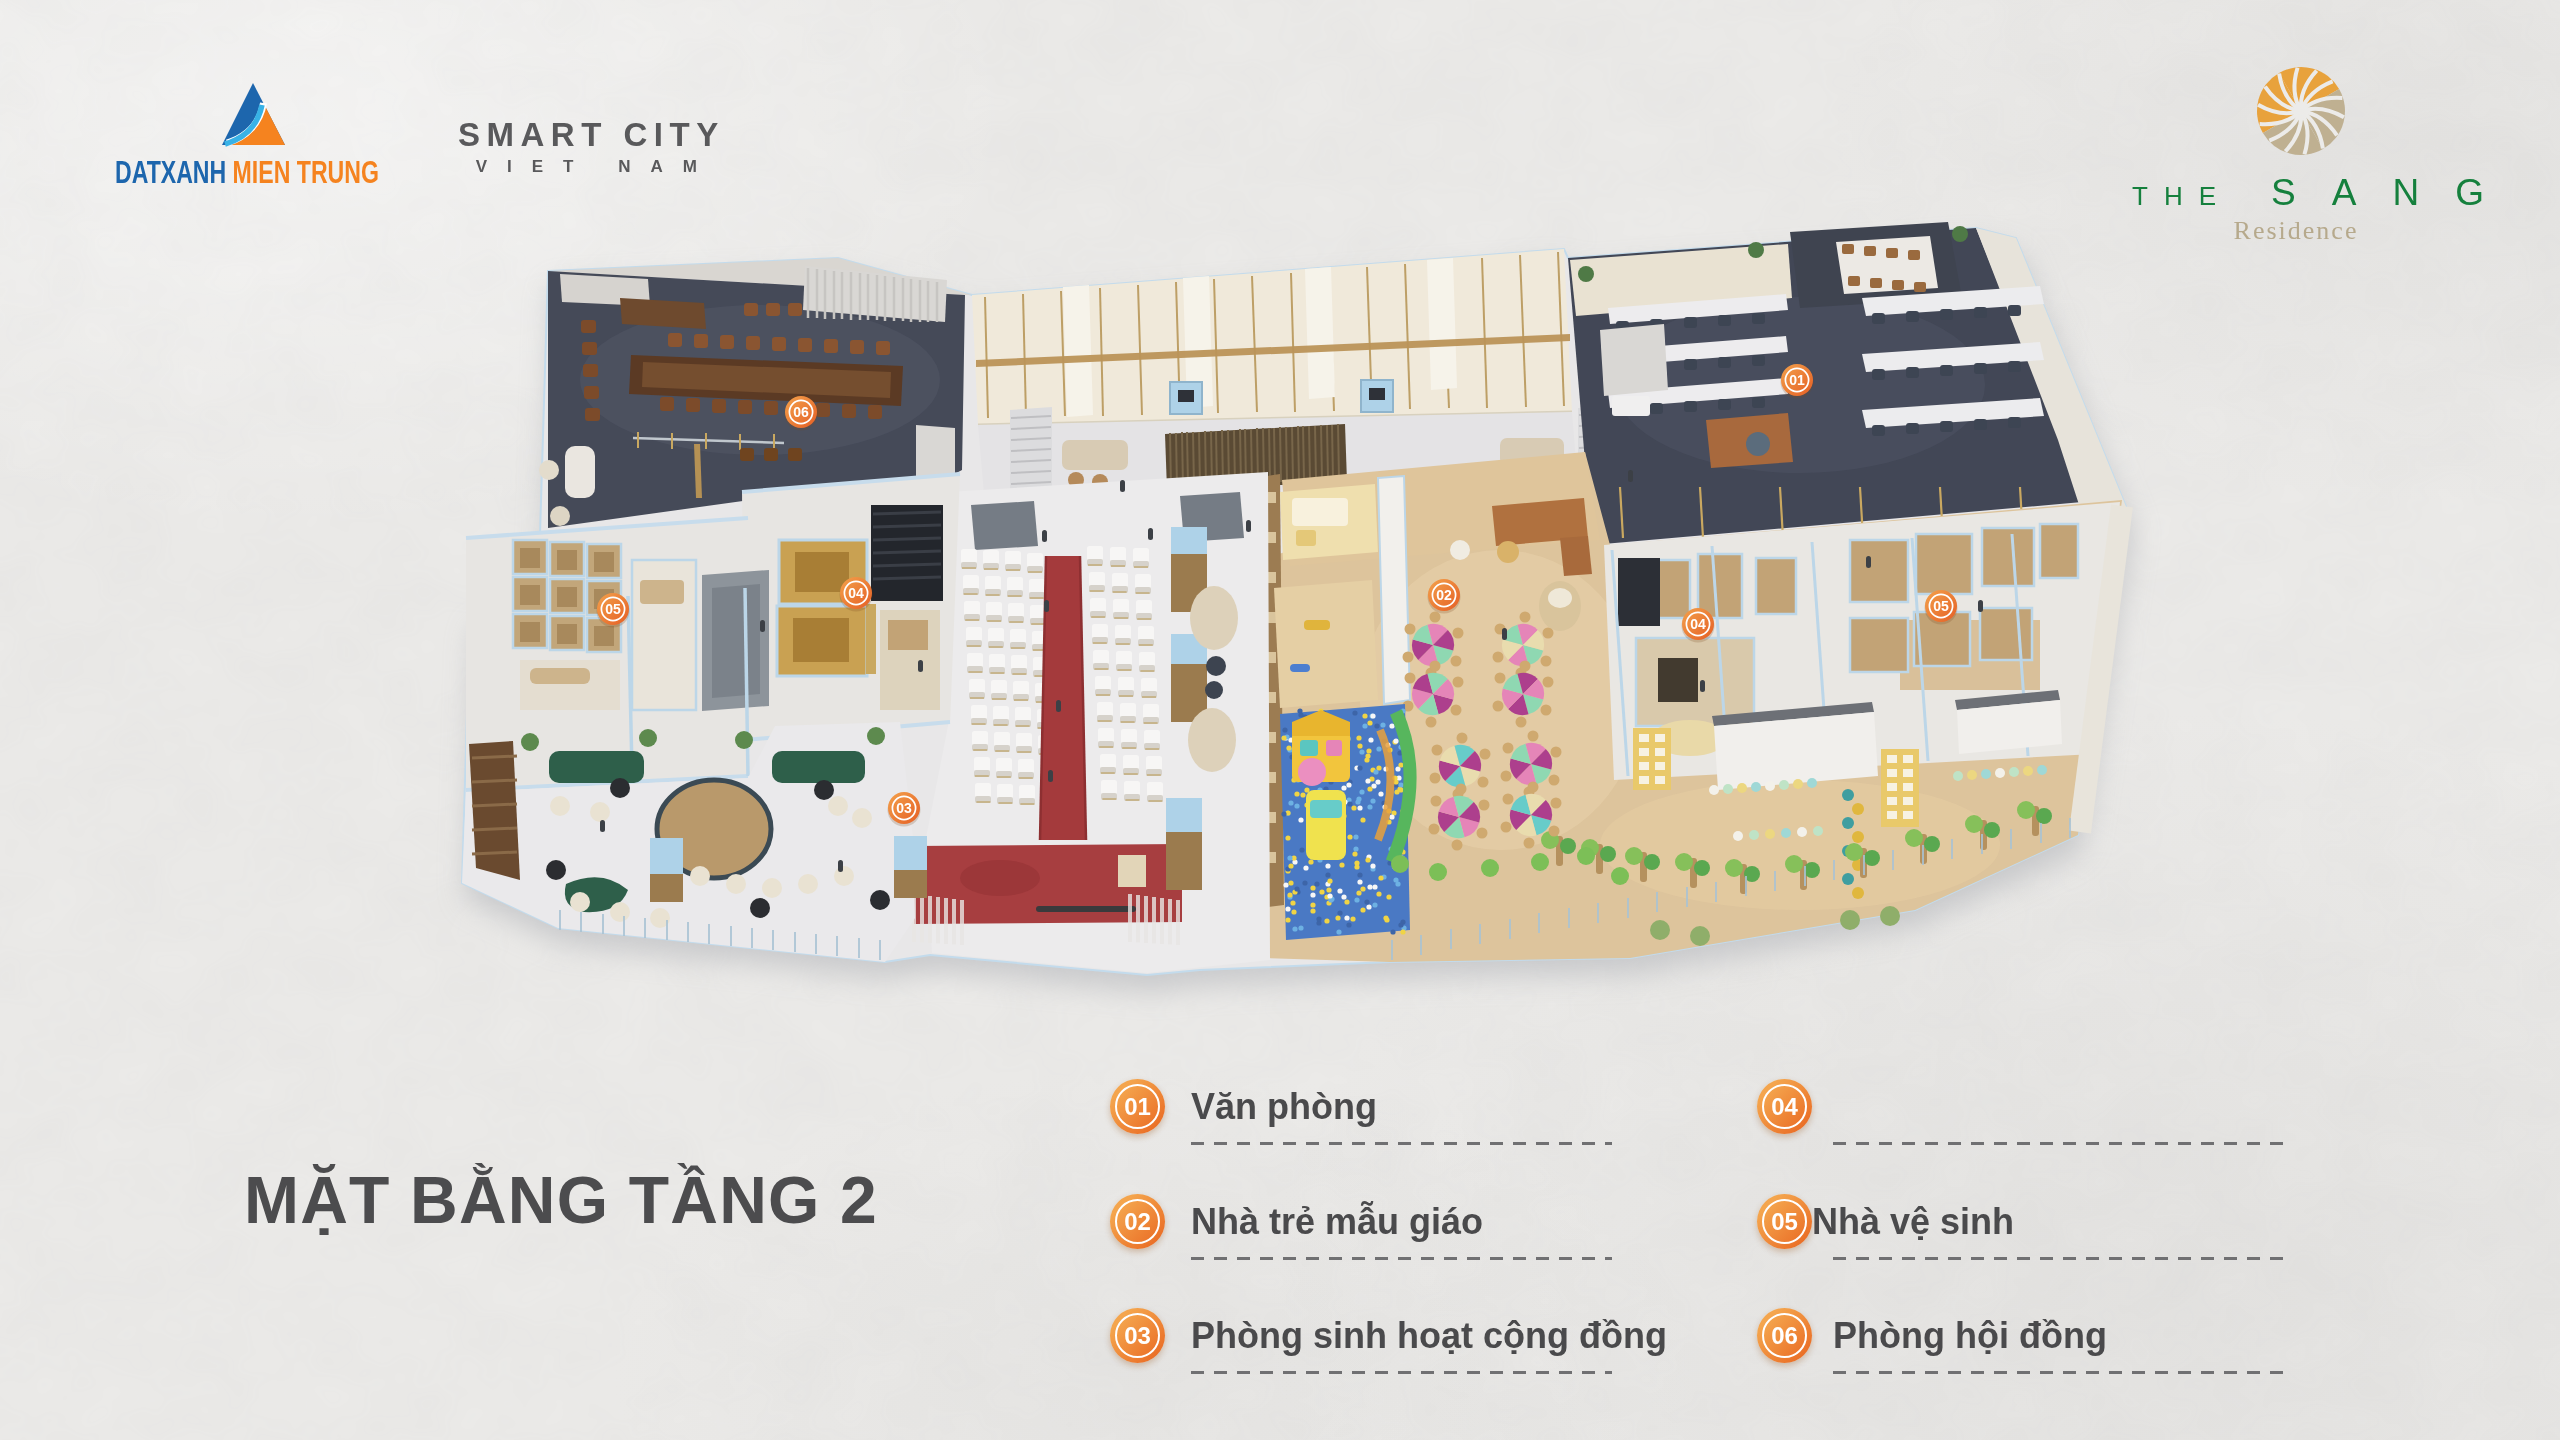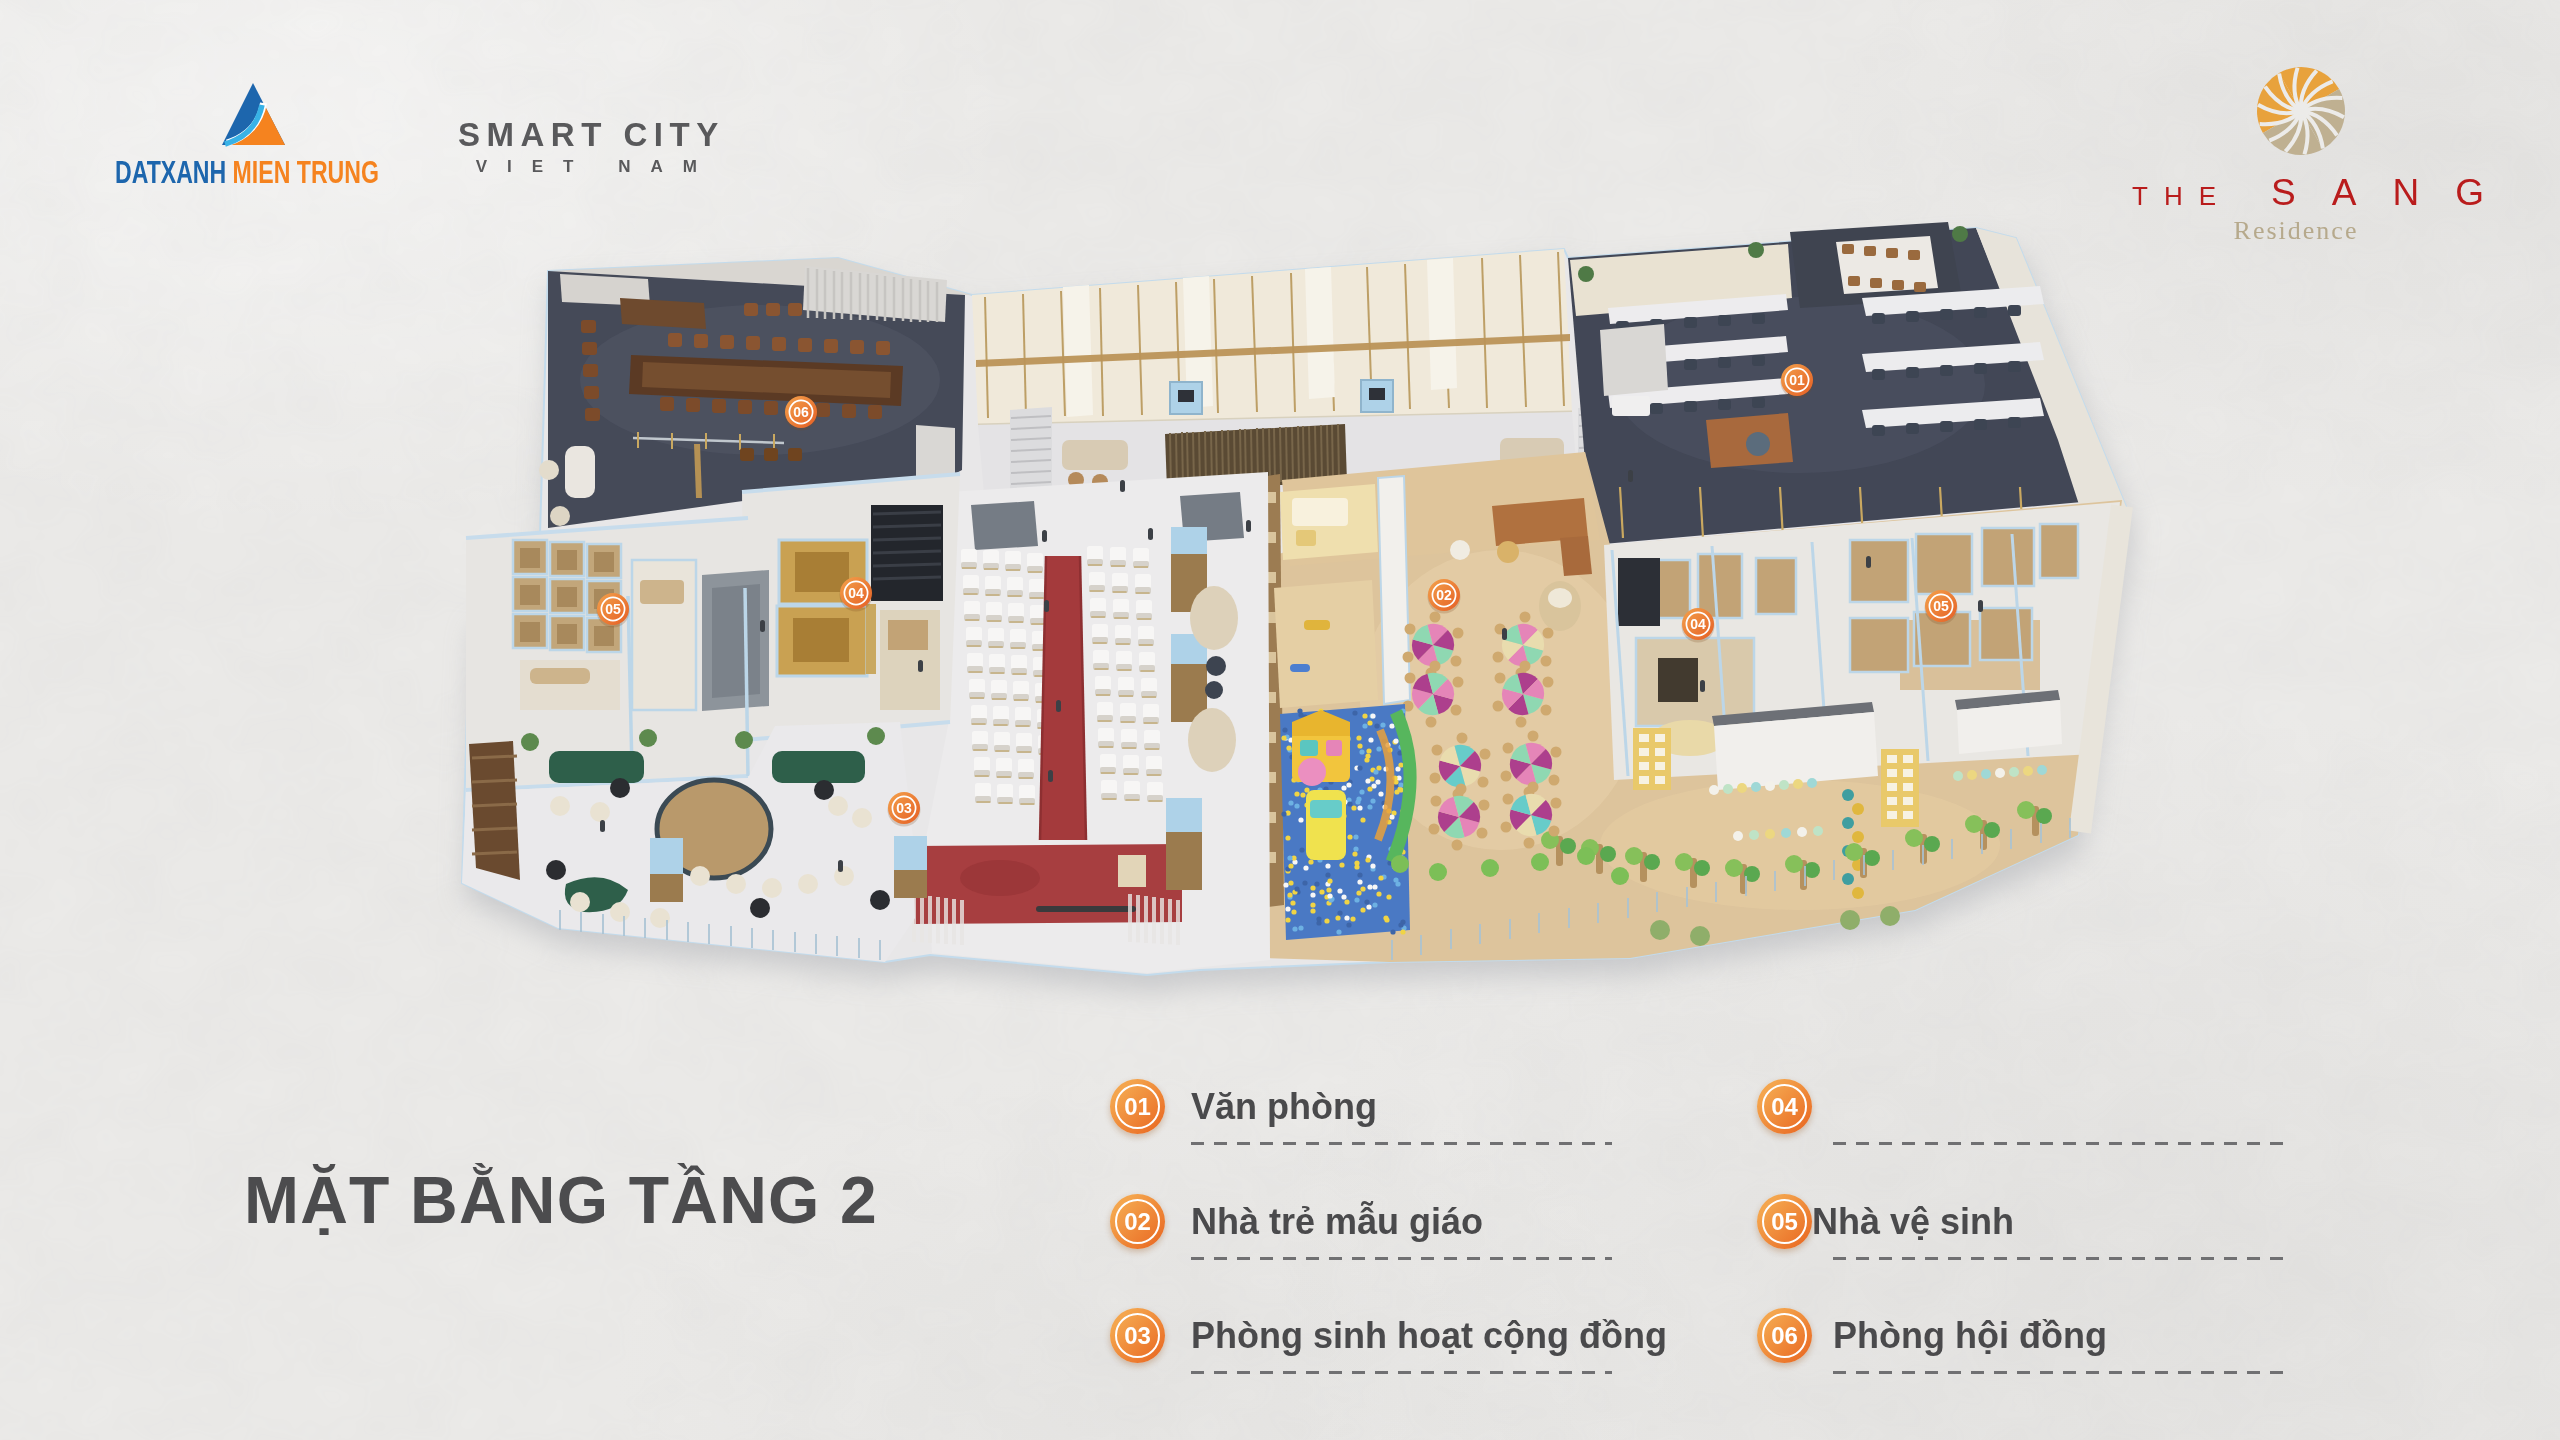--- a/index.html
+++ b/index.html
@@ -12,21 +12,21 @@
   radial-gradient(900px 500px at 45% 95%, rgba(225,224,222,0.5), rgba(225,224,222,0) 60%);
 }
 .logo1{position:absolute;left:115px;top:76px;width:320px;}
 .logo1 .txt{margin-top:1px;font-weight:bold;font-size:31px;letter-spacing:0px;white-space:nowrap;
  transform:scaleX(0.745);transform-origin:left center;}
 .logo1 .b{color:#1d66ad;} .logo1 .o{color:#f5831f;}
 .logo2{position:absolute;left:458px;top:117px;color:#59595b;text-align:center;}
 .logo2 .l1{font-weight:bold;font-size:33px;letter-spacing:6.5px;line-height:36px;}
 .logo2 .l2{font-weight:bold;font-size:17px;letter-spacing:20px;margin-top:4px;margin-left:10px;}
 .sang{position:absolute;left:2112px;top:66px;width:390px;text-align:center;}
-.sang .words{font-size:37px;color:#b91c1c;white-space:nowrap;margin-top:16px;margin-left:20px;}
+.sang .words{font-size:37px;color:#15803d;white-space:nowrap;margin-top:16px;margin-left:20px;}
 .sang .res{font-family:"Liberation Serif",serif;font-size:26px;color:#b6a98c;letter-spacing:2px;margin-top:2px;margin-right:22px;}
 .title{position:absolute;left:244px;top:1162px;font-weight:bold;font-size:66px;color:#4c4c4e;letter-spacing:1.2px;}
 .lg{position:absolute;display:flex;align-items:center;}
 .lgc{width:55px;height:55px;border-radius:50%;background:linear-gradient(135deg,#f4a54d 20%,#e8641f);
  box-shadow:0 3px 6px rgba(150,80,20,0.3);position:relative;flex:0 0 auto;}
 .lgc:after{content:"";position:absolute;inset:5px;border-radius:50%;border:2.5px solid #fff;}
 .lgc span{position:absolute;inset:0;display:flex;align-items:center;justify-content:center;
  color:#fff;font-weight:bold;font-size:24px;}
 .lgt{color:#4a4a4c;font-weight:bold;font-size:36px;white-space:nowrap;}
 .dash{position:absolute;height:2.5px;

